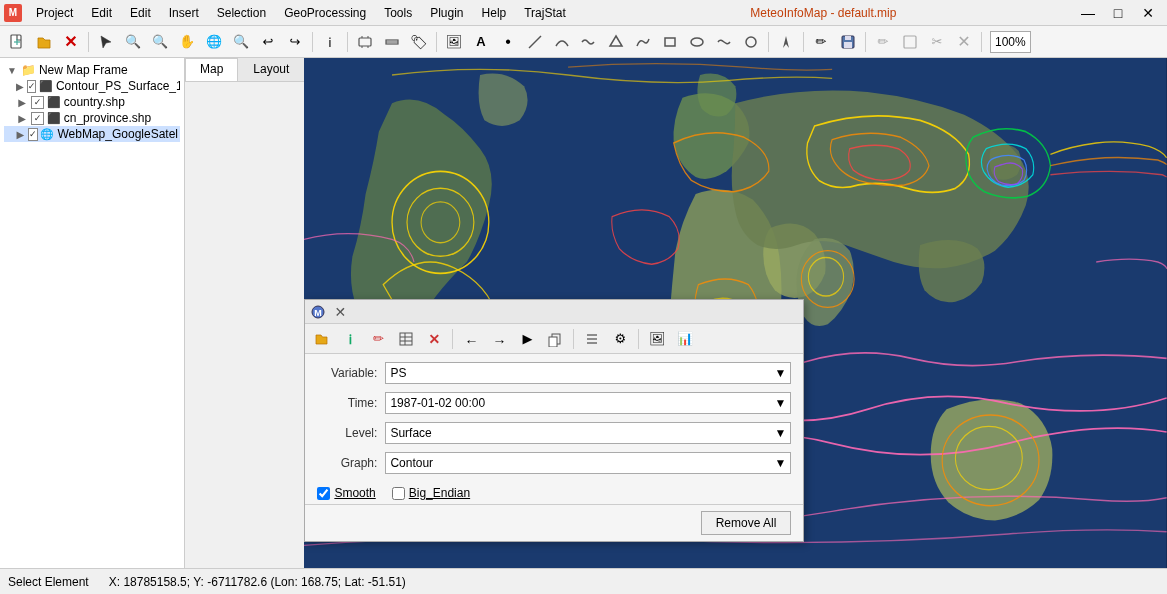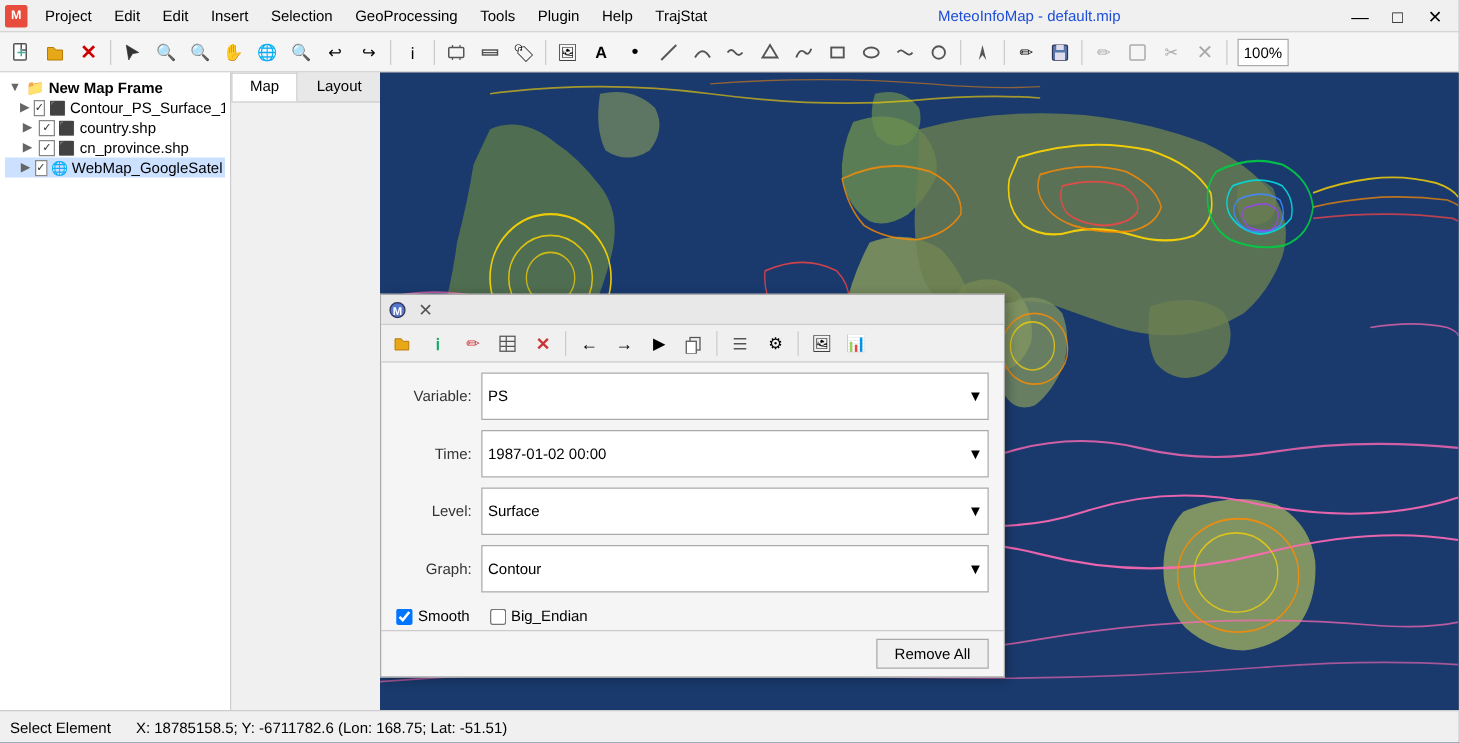--- a/index.html
+++ b/index.html
@@ -5,21 +5,21 @@
     * { margin: 0; padding: 0; box-sizing: border-box; }
     body { width: 1167px; height: 594px; overflow: hidden; font-family: 'Segoe UI', Arial, sans-serif; font-size: 12px; background: #f0f0f0; }
 
     
     #menubar {
       display: flex; align-items: center; background: #f0f0f0; border-bottom: 1px solid #ccc;
       height: 26px; padding: 0 4px; gap: 2px;
     }
     #menubar .app-icon { width: 18px; height: 18px; background: #e74c3c; border-radius: 2px; margin-right: 4px; display: flex; align-items: center; justify-content: center; color: white; font-size: 10px; font-weight: bold; }
     #menubar .menu-item { padding: 2px 8px; cursor: pointer; font-size: 12px; }
-    #menubar .title-center { flex: 1; text-align: center; font-size: 12px; color: #1d4ed8; }
+    #menubar .title-center { flex: 1; text-align: center; font-size: 12px; color: #c2410c; }
     #menubar .win-controls { display: flex; gap: 0; }
     #menubar .win-btn { width: 30px; height: 26px; display: flex; align-items: center; justify-content: center; cursor: pointer; font-size: 14px; }
 
     
     #toolbar {
       display: flex; align-items: center; background: #f5f5f5; border-bottom: 1px solid #ccc;
       height: 32px; padding: 0 4px; gap: 1px;
     }
     .tb-btn { width: 26px; height: 26px; display: flex; align-items: center; justify-content: center; cursor: pointer; border: 1px solid transparent; border-radius: 2px; font-size: 14px; }
     .tb-sep { width: 1px; height: 20px; background: #ccc; margin: 0 3px; }
@@ -76,25 +76,25 @@
     }
     #dialog-title { flex: 1; font-size: 12px; }
     #dialog-close { width: 18px; height: 18px; display: flex; align-items: center; justify-content: center; cursor: pointer; font-size: 14px; color: #555; }
     #dialog-toolbar { display: flex; align-items: center; background: #f0f0f0; border-bottom: 1px solid #ccc; height: 30px; padding: 0 4px; gap: 2px; }
     #dialog-body { display: flex; }
     #file-list { width: 200px; border-right: 1px solid #ccc; padding: 4px; font-size: 12px; }
     .file-item { padding: 3px 6px; cursor: pointer; }
     #form-area { flex: 1; padding: 8px 12px; display: flex; flex-direction: column; gap: 8px; }
     .form-row { display: flex; align-items: center; gap: 8px; }
     .form-label { width: 60px; text-align: right; font-size: 12px; color: #333; }
-    .form-select { flex: 1; height: 38px; border: 1px solid #aaa; background: white; font-size: 12px; padding: 0 4px; display: flex; align-items: center; justify-content: space-between; cursor: pointer; }
+    .form-select { flex: 1; height: 22px; border: 1px solid #aaa; background: white; font-size: 12px; padding: 0 4px; display: flex; align-items: center; justify-content: space-between; cursor: pointer; }
     #buttons-row { display: flex; justify-content: flex-end; padding: 6px 12px; border-top: 1px solid #ccc; }
     .remove-btn { padding: 4px 14px; background: #f0f0f0; border: 1px solid #aaa; cursor: pointer; font-size: 12px; }
     #checkboxes-row { display: flex; align-items: center; gap: 16px; padding: 4px 12px; }
-    .cb-item { display: flex; align-items: center; gap: 4px; font-size: 12px; }
+    .cb-item { display: flex; align-items: center; gap: 4px; font-size: 12px; text-decoration: underline; }
   </style>
 </head>
 <body>
 
 <div id="menubar">
   <div class="app-icon">M</div>
   <span class="menu-item">Project</span>
   <span class="menu-item">Edit</span>
   <span class="menu-item">Edit</span>
   <span class="menu-item">Insert</span>
@@ -234,21 +234,21 @@
   <div class="tb-zoom">100%</div>
 </div>
 
 <div id="main">
 
   <div id="left-panel">
     <div id="tree">
       <div class="tree-item">
         <span class="tree-expand">▼</span>
         <span class="tree-icon-folder">📁</span>
-        <span style="font-weight:bold; font-size:12px;">New Map Frame</span>
+        <span style="font-weight:normal; font-size:12px;">New Map Frame</span>
       </div>
       <div class="tree-item indent">
         <span class="tree-expand">▶</span>
         <span class="tree-check checked"></span>
         <span class="tree-icon-layer">⬛</span>
         <span>Contour_PS_Surface_19</span>
       </div>
       <div class="tree-item indent">
         <span class="tree-expand">▶</span>
         <span class="tree-check checked"></span>

